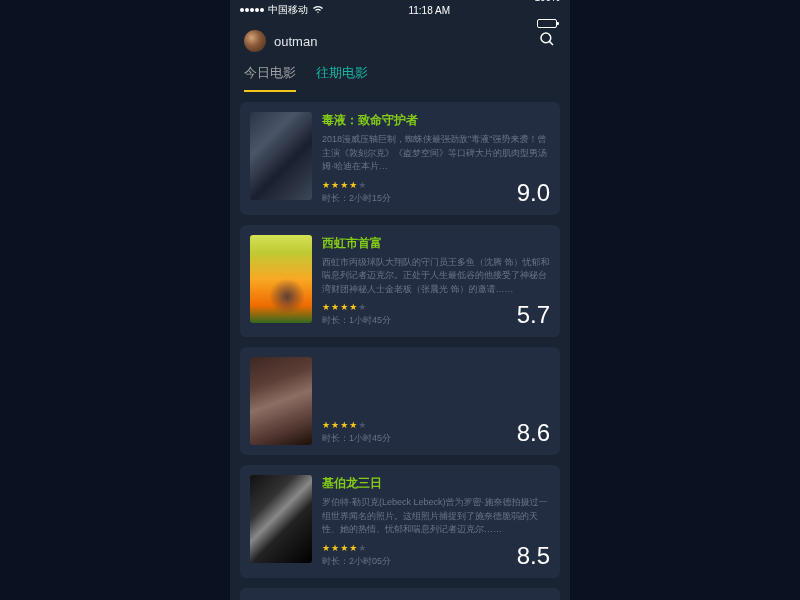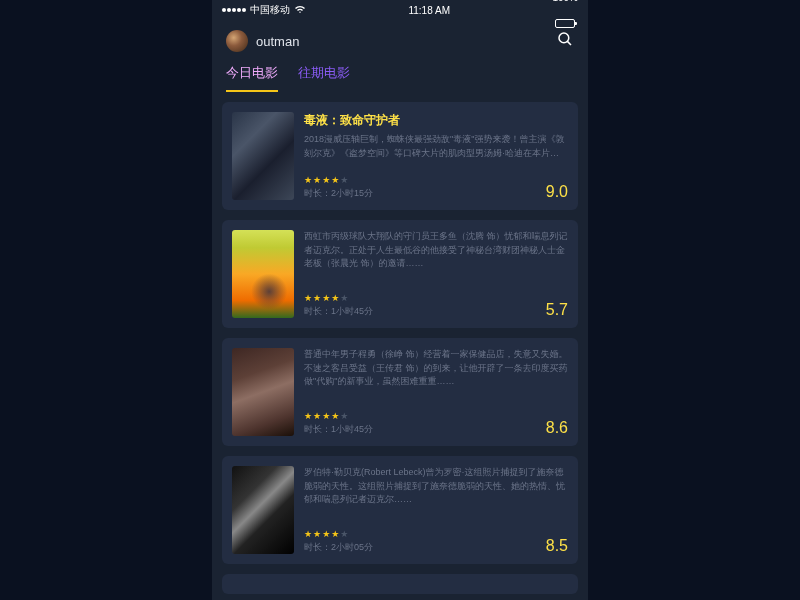--- a/index.html
+++ b/index.html
@@ -7,21 +7,21 @@
     background: #0a1120;
     font-family: -apple-system, "Helvetica Neue", Arial, sans-serif;
     display: flex;
     justify-content: center;
     align-items: center;
     width: 800px;
     height: 600px;
     overflow: hidden;
   }
   .phone {
-    width: 376px;
+    width: 340px;
     height: 600px;
     background: #1a2332;
     overflow: hidden;
     position: relative;
     display: flex;
     flex-direction: column;
   }
   .status-bar {
     height: 20px;
     display: flex;
@@ -61,27 +61,27 @@
   .username { font-size: 13px; color: #e0e4eb; }
   .search-icon svg { width: 18px; height: 18px; stroke: #fff; fill: none; stroke-width: 2; }
 
   .tabs {
     display: flex;
     gap: 20px;
     padding: 4px 14px 0;
     font-size: 13px;
   }
   .tab {
-    color: #8b5cf6;
+    color: #14b8a6;
     padding-bottom: 8px;
     border-bottom: 2px solid transparent;
     cursor: pointer;
   }
   .tab.active {
-    color: #f0abfc;
+    color: #a3a3a3;
     border-bottom-color: #f5c518;
   }
 
   .list {
     flex: 1;
     overflow-y: auto;
     padding: 10px 10px 0;
   }
   .list::-webkit-scrollbar { width: 0; }
 
@@ -108,21 +108,21 @@
   .poster.p2 { background: linear-gradient(160deg,#3e2723 0%,#5d4037 30%,#8d6e63 50%,#4e342e 80%,#1a0f08 100%); }
   .poster.p3 { background: linear-gradient(135deg,#111 0%,#333 30%,#888 45%,#222 60%,#000 100%); }
 
   .info {
     flex: 1;
     display: flex;
     flex-direction: column;
     min-width: 0;
   }
   .title {
-    color: #fde047;
+    color: #84cc16;
     font-size: 12px;
     font-weight: 600;
     margin-bottom: 4px;
   }
   .desc {
     color: #6b7489;
     font-size: 9px;
     line-height: 1.5;
     margin-bottom: 6px;
     display: -webkit-box;
@@ -135,22 +135,22 @@
     align-items: flex-end;
     justify-content: space-between;
     margin-top: auto;
   }
   .meta-left { display: flex; flex-direction: column; gap: 2px; }
   .stars { display: flex; gap: 1px; }
   .star { color: #f5c518; font-size: 9px; }
   .star.empty { color: #4a5568; }
   .duration { color: #6b7489; font-size: 9px; }
   .score {
-    color: #fde047;
-    font-size: 16px;
+    color: #ffffff;
+    font-size: 24px;
     font-weight: 400;
     line-height: 1;
   }
 </style>
 </head>
 <body>
 
 <div class="phone">
 
   <div class="status-bar">
@@ -211,59 +211,60 @@
               </div>
               <div class="duration">时长：2小时15分</div>
             </div>
             <div class="score">9.0</div>
           </div>
         </div>
       </div>
       <div class="card">
         <div class="poster p1"></div>
         <div class="info">
+          <div class="title">西虹市首富</div>
           <div class="desc">西虹市丙级球队大翔队的守门员王多鱼（沈腾 饰）忧郁和喘息列记者迈克尔。正处于人生最低谷的他接受了神秘台湾财团神秘人士金老板（张晨光 饰）的邀请……</div>
           <div class="meta-row">
             <div class="meta-left">
               <div class="stars">
                 <span class="star">★</span>
                 <span class="star">★</span>
                 <span class="star">★</span>
                 <span class="star">★</span>
                 <span class="star empty">★</span>
               </div>
               <div class="duration">时长：1小时45分</div>
             </div>
             <div class="score">5.7</div>
           </div>
         </div>
       </div>
       <div class="card">
         <div class="poster p2"></div>
         <div class="info">
-          <div class="desc">普通中年男子程勇（徐峥 饰）经营着一家保健品店，失意又失婚。不速之客吕受益（王传君 饰）的到来，让他开辟了一条去印度买药做"代购"的新事业，虽然困难重重……</div>
           <div class="meta-row">
             <div class="meta-left">
               <div class="stars">
                 <span class="star">★</span>
                 <span class="star">★</span>
                 <span class="star">★</span>
                 <span class="star">★</span>
                 <span class="star empty">★</span>
               </div>
               <div class="duration">时长：1小时45分</div>
             </div>
             <div class="score">8.6</div>
           </div>
         </div>
       </div>
       <div class="card">
         <div class="poster p3"></div>
         <div class="info">
-          <div class="desc">罗伯特·勒贝克(Robert Lebeck)曾为罗密·这组照片捕捉到了施奈德脆弱的天性。这组照片捕捉到了施奈德脆弱的天性、她的热情、忧郁和喘息列记者迈克尔……</div>
+          <div class="title">基伯龙三日</div>
+          <div class="desc">罗伯特·勒贝克(Lebeck Lebeck)曾为罗密·施奈德拍摄过一组世界闻名的照片。这组照片捕捉到了施奈德脆弱的天性、她的热情、忧郁和喘息列记者迈克尔……</div>
           <div class="meta-row">
             <div class="meta-left">
               <div class="stars">
                 <span class="star">★</span>
                 <span class="star">★</span>
                 <span class="star">★</span>
                 <span class="star">★</span>
                 <span class="star empty">★</span>
               </div>
               <div class="duration">时长：2小时05分</div>

